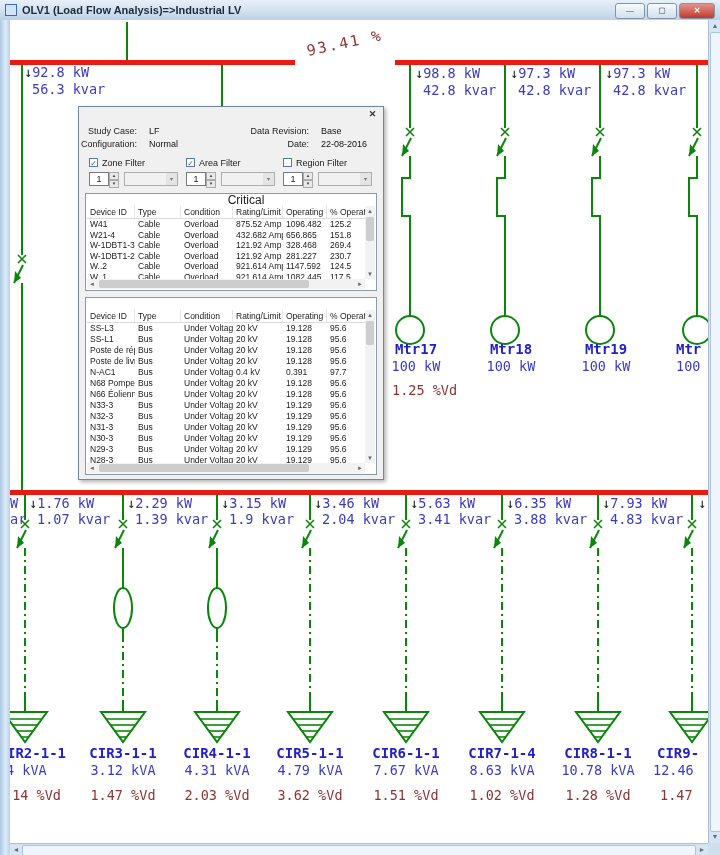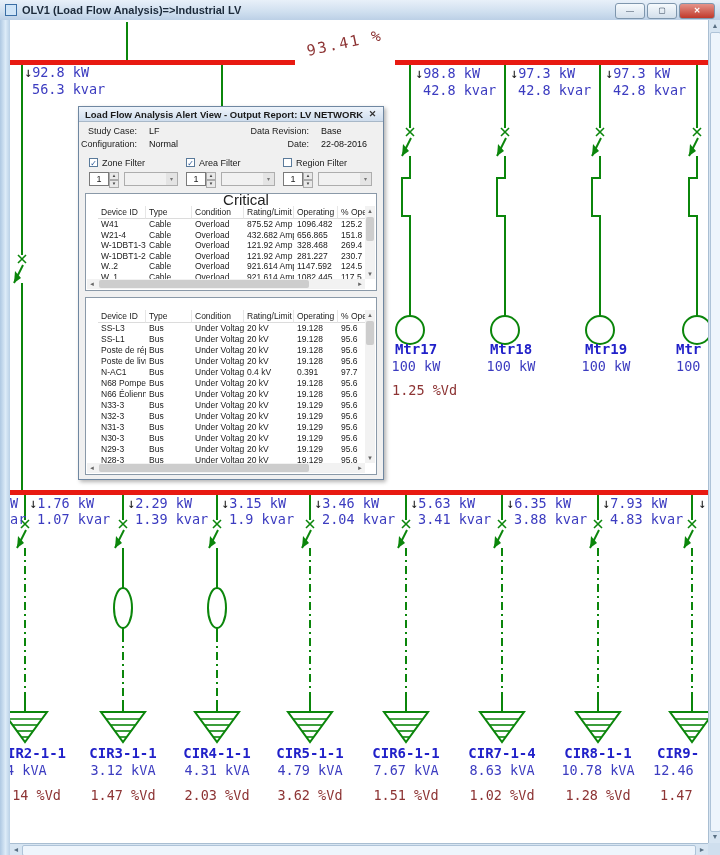--- a/index.html
+++ b/index.html
@@ -48,22 +48,22 @@
   .chk{width:9px;height:9px;border:1px solid #5a7a9a;background:#fff;font-size:8px;line-height:9px;
        text-align:center;color:#2a5a9a;margin-right:4px;box-sizing:border-box;}
   .ctl{display:flex;margin-top:4px;height:14px;}
   .spinval{width:18px;height:12px;border:1px solid #7a7a7a;background:#fff;text-align:center;line-height:12px;}
   .spin{width:10px;display:flex;flex-direction:column;}
   .spin i{flex:1;font-style:normal;font-size:4.5px;line-height:6px;text-align:center;background:#e9e9e9;border:1px solid #ababab;color:#444;}
   .dd{width:52px;height:12px;margin-left:5px;border:1px solid #adadad;background:#f1f1f1;position:relative;}
   .ddarrow{position:absolute;right:0;top:0;width:11px;height:100%;background:#e4e4e4;font-size:6px;
            line-height:12px;text-align:center;color:#777;}
   .gbox{position:absolute;left:6px;width:292px;background:#fff;border:1px solid #8a99a8;box-sizing:border-box;}
-  .gtitle{height:11px;text-align:center;font-size:15px;line-height:12px;color:#222;padding-left:30px;}
-  .lv{position:absolute;left:1px;right:11px;top:12px;bottom:11px;overflow:hidden;padding-left:11px;}
+  .gtitle{height:11px;text-align:center;font-size:12px;line-height:12px;color:#222;padding-left:30px;}
+  .lv{position:absolute;left:1px;right:11px;top:12px;bottom:11px;overflow:hidden;}
   .thead,.trow{display:grid;grid-template-columns:48px 46px 52px 50px 44px 40px;}
   .thead span{font-size:8.5px;color:#222;border-bottom:1px solid #dcdcdc;border-right:1px solid #e6e6e6;
               padding-left:3px;height:12px;line-height:12px;overflow:hidden;white-space:nowrap;}
   .trow span{font-size:8.5px;color:#1a1a1a;padding-left:3px;overflow:hidden;white-space:nowrap;}
   .crit .trow span{height:10.5px;line-height:10.5px;}
   .marg .trow span{height:11px;line-height:11px;}
   .vsb{position:absolute;right:1px;top:12px;bottom:11px;width:10px;background:#f2f2f2;}
   .hsb{position:absolute;left:1px;right:11px;bottom:1px;height:10px;background:#f2f2f2;}
   .vsb .sarr,.hsb .sarr{color:#666;width:10px;height:10px;line-height:10px;font-size:6px;}
   .tthumb-v{position:absolute;left:1px;top:11px;width:8px;height:24px;background:#cdcdcd;border-radius:2px;}
@@ -318,21 +318,20 @@
     <div class="lb ctr" style="left:446px;top:743px;width:92px">8.63 kVA</div>
     <div class="lb vdl ctr" style="left:446px;top:768px;width:92px">1.02 %Vd</div>
     <div class="lb nm ctr" style="left:542px;top:726px;width:92px">CIR8-1-1</div>
     <div class="lb ctr" style="left:542px;top:743px;width:92px">10.78 kVA</div>
     <div class="lb vdl ctr" style="left:542px;top:768px;width:92px">1.28 %Vd</div>
     <div class="lb nm" style="left:647px;top:726px">CIR9-</div>
     <div class="lb" style="left:643px;top:743px">12.46</div>
     <div class="lb vdl" style="left:650px;top:768px">1.47</div>
 
     <div class="dialog">
-      <div class="dtitle"><span>Load Flow Analysis Alert View - Output Report: LV NETWORK</span></div>
       <div class="dclose">✕</div>
 
       <span class="ilab" style="left:0;top:19px;width:58px">Study Case:</span>
       <span class="ival" style="left:70px;top:19px">LF</span>
       <span class="ilab" style="left:0;top:32px;width:58px">Configuration:</span>
       <span class="ival" style="left:70px;top:32px">Normal</span>
       <span class="ilab" style="left:150px;top:19px;width:80px">Data Revision:</span>
       <span class="ival" style="left:242px;top:19px">Base</span>
       <span class="ilab" style="left:150px;top:32px;width:80px">Date:</span>
       <span class="ival" style="left:242px;top:32px">22-08-2016</span>

